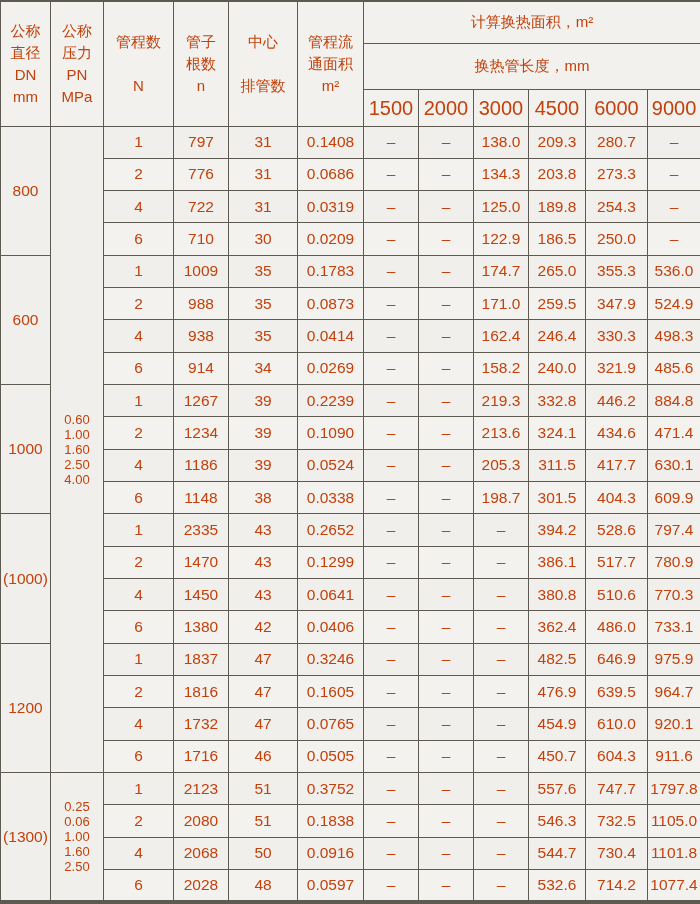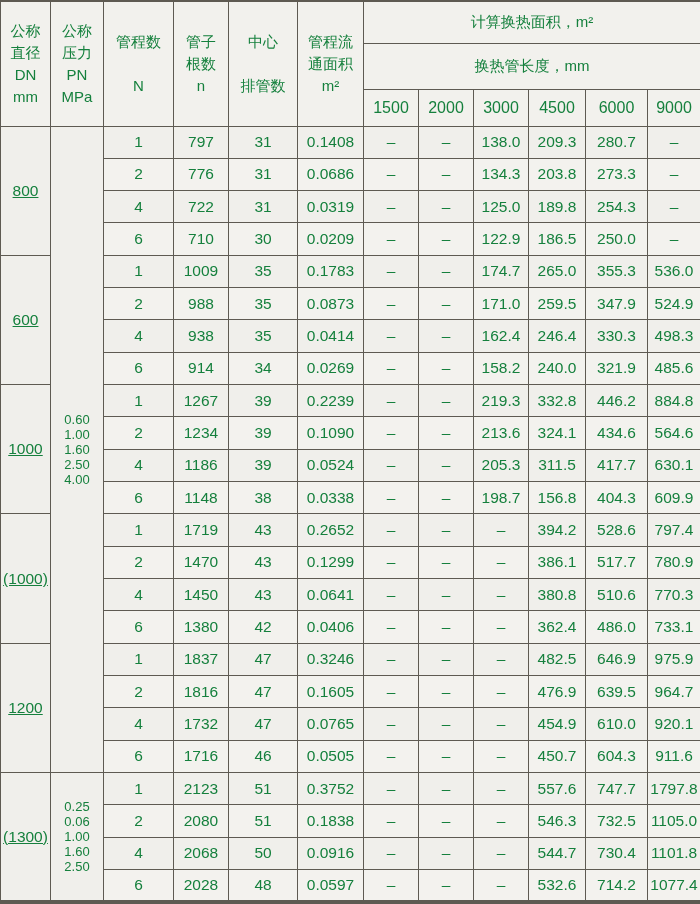--- a/index.html
+++ b/index.html
@@ -1,20 +1,20 @@
 <!DOCTYPE html>
 <html><head>
 <meta charset="utf-8">
 <style>
   html,body{margin:0;padding:0;background:#e9e8e4;}
   .page{
     width:700px;height:904px;
     background:#f2f1ed;
     font-family:"Liberation Sans","DejaVu Sans",sans-serif;
-    color:#15803d;
+    color:#c2410c;
     overflow:hidden;
     position:relative;
   }
   table.spec{
     width:700px;height:904px;
     border-collapse:collapse;
     table-layout:fixed;
     background:#f2f1ed;
     border-top:2px solid #3c3934;
     border-left:1px solid #55514a;
@@ -31,28 +31,28 @@
   }
   thead th{
     font-size:15px;
     line-height:22px;
     background:#f2f1ed;
   }
   .pre{white-space:pre-line;}
   thead tr.hr1{height:42px;}
   thead tr.hr2{height:46px;}
   thead tr.hr3{height:37px;}
-  thead .len{font-size:16px;}
+  thead .len{font-size:20px;}
   tbody td{
     font-size:15.5px;
     background:#f3f2ee;
   }
   tbody tr{height:32px;}
   tbody tr.r-even td{background:#f0efeb;}
-  td.dn{font-size:15.5px;background:#f2f1ed;text-decoration:underline;}
+  td.dn{font-size:15.5px;background:#f2f1ed;}
   td.pn{background:#f2f1ed;font-size:13px;}
   
   table.spec, th, td{ border-color:#5e5a52; }
 </style>
 </head>
 <body>
 
 <div class="page">
   <table class="spec">
     <colgroup>
@@ -227,21 +227,21 @@
         <tr>
           <td>2</td>
           <td>1234</td>
           <td>39</td>
           <td>0.1090</td>
           <td>–</td>
           <td>–</td>
           <td>213.6</td>
           <td>324.1</td>
           <td>434.6</td>
-          <td>564.6</td>
+          <td>471.4</td>
         </tr>
         <tr class="r-even">
           <td>4</td>
           <td>1186</td>
           <td>39</td>
           <td>0.0524</td>
           <td>–</td>
           <td>–</td>
           <td>205.3</td>
           <td>311.5</td>
@@ -249,28 +249,28 @@
           <td>630.1</td>
         </tr>
         <tr>
           <td>6</td>
           <td>1148</td>
           <td>38</td>
           <td>0.0338</td>
           <td>–</td>
           <td>–</td>
           <td>198.7</td>
-          <td>156.8</td>
+          <td>301.5</td>
           <td>404.3</td>
           <td>609.9</td>
         </tr>
         <tr class="r-even">
           <td rowspan="4" class="dn">(1000)</td>
           <td>1</td>
-          <td>1719</td>
+          <td>2335</td>
           <td>43</td>
           <td>0.2652</td>
           <td>–</td>
           <td>–</td>
           <td>–</td>
           <td>394.2</td>
           <td>528.6</td>
           <td>797.4</td>
         </tr>
         <tr>

